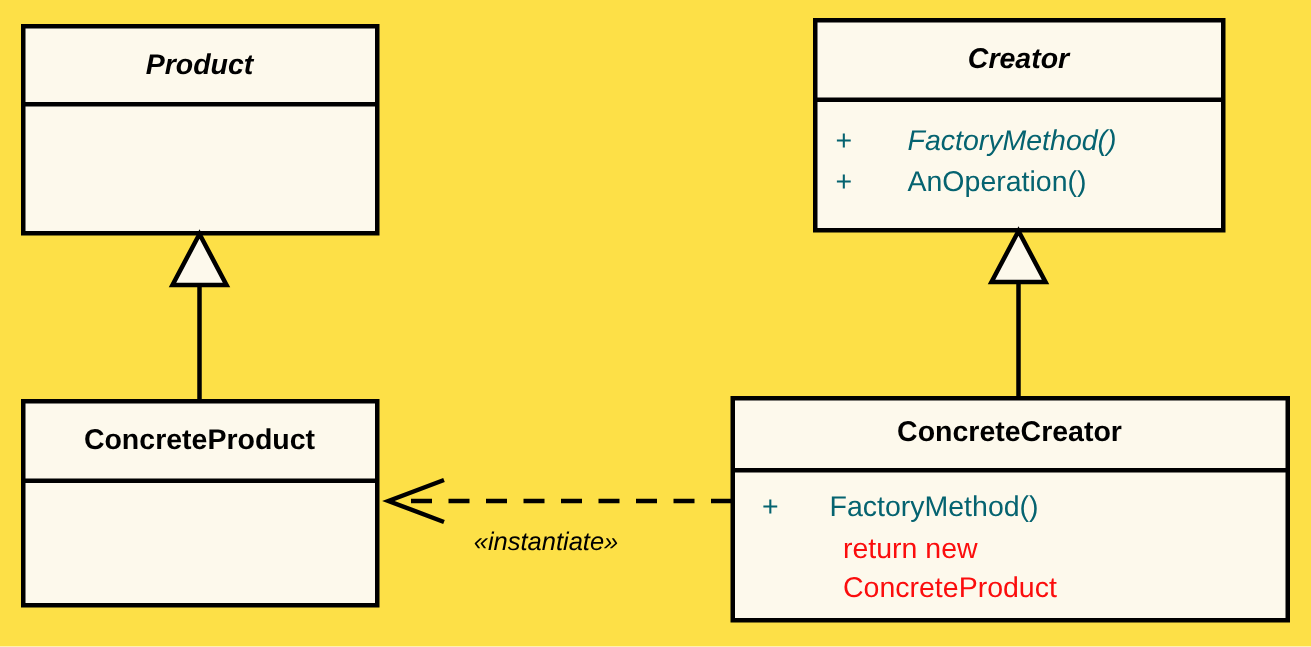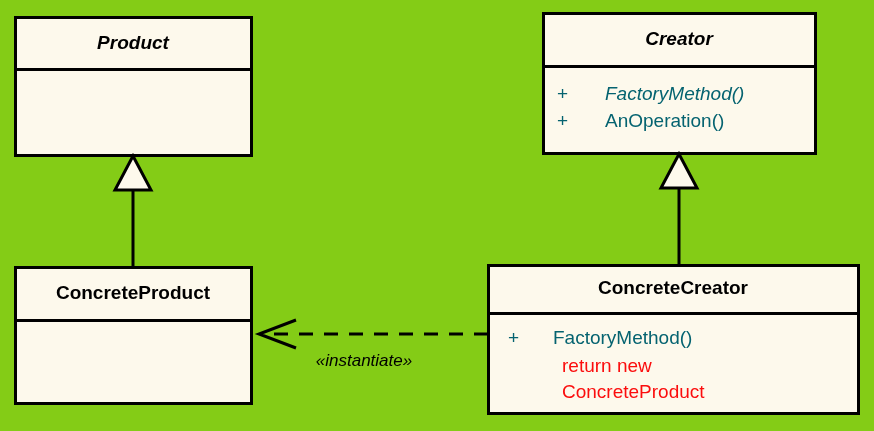--- a/index.html
+++ b/index.html
@@ -10,21 +10,21 @@
   body {
     width: 874px;
     height: 431px;
     font-family: "Liberation Sans", sans-serif;
     overflow: hidden;
   }
   #diagram-root {
     position: relative;
     width: 874px;
     height: 431px;
-    background: #84cc16;
+    background: #fde047;
   }
   svg#uml-canvas {
     display: block;
     width: 874px;
     height: 431px;
   }
   .cls-box-fill {
     fill: #fdf9ec;
     stroke: #000000;
     stroke-width: 3;

